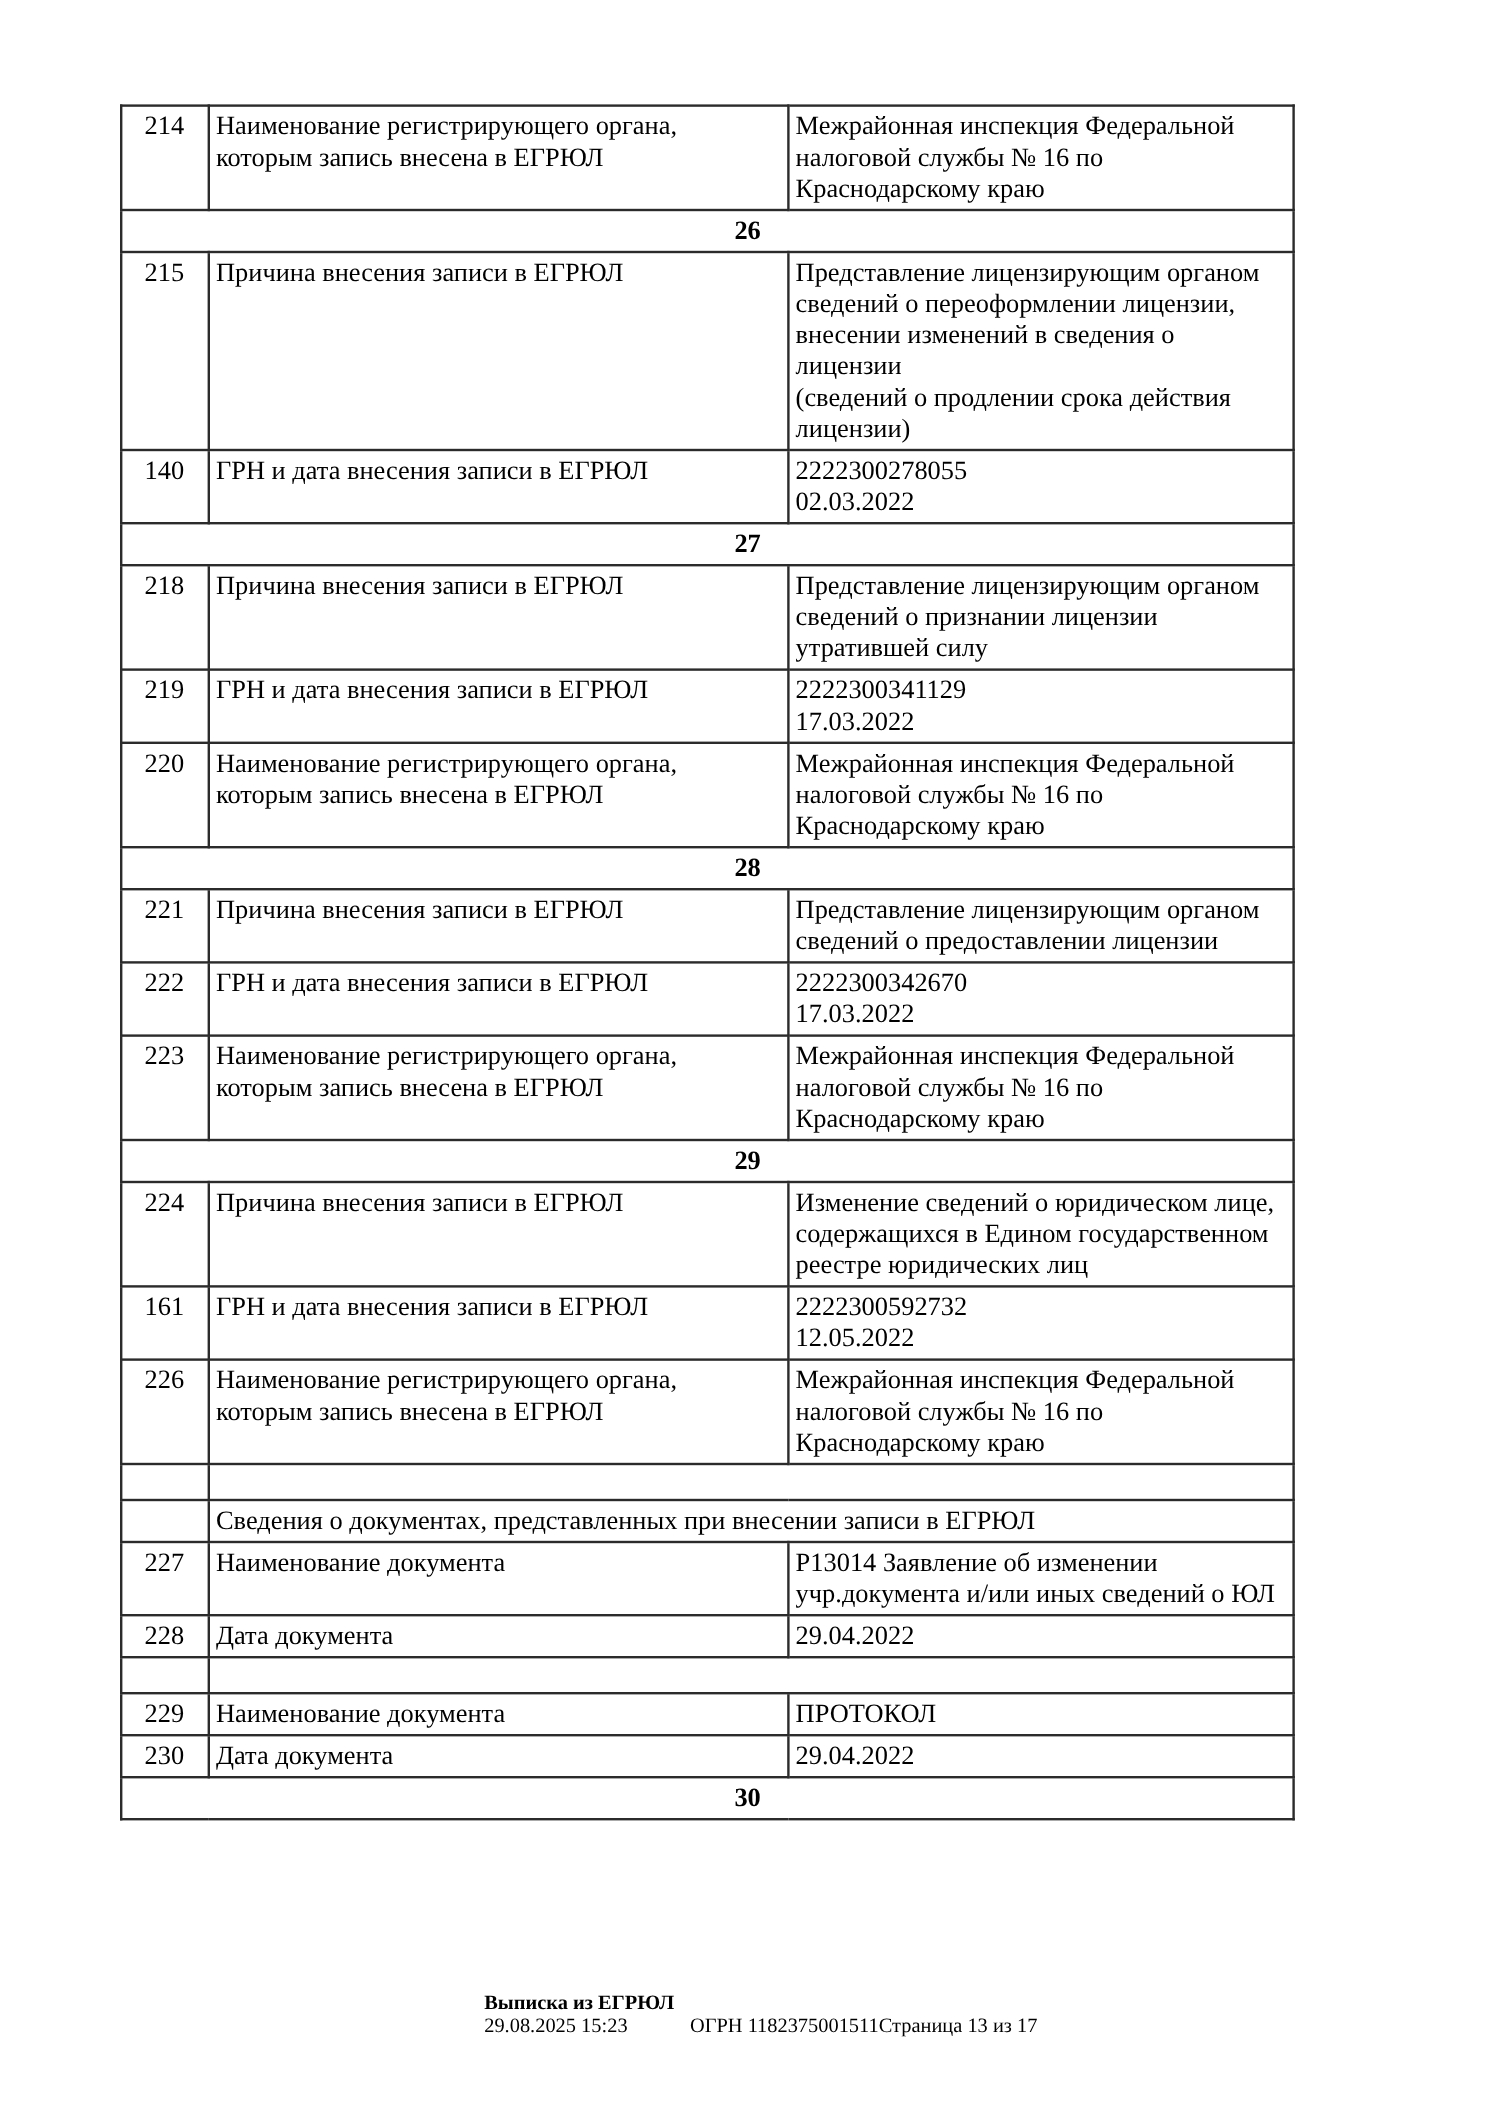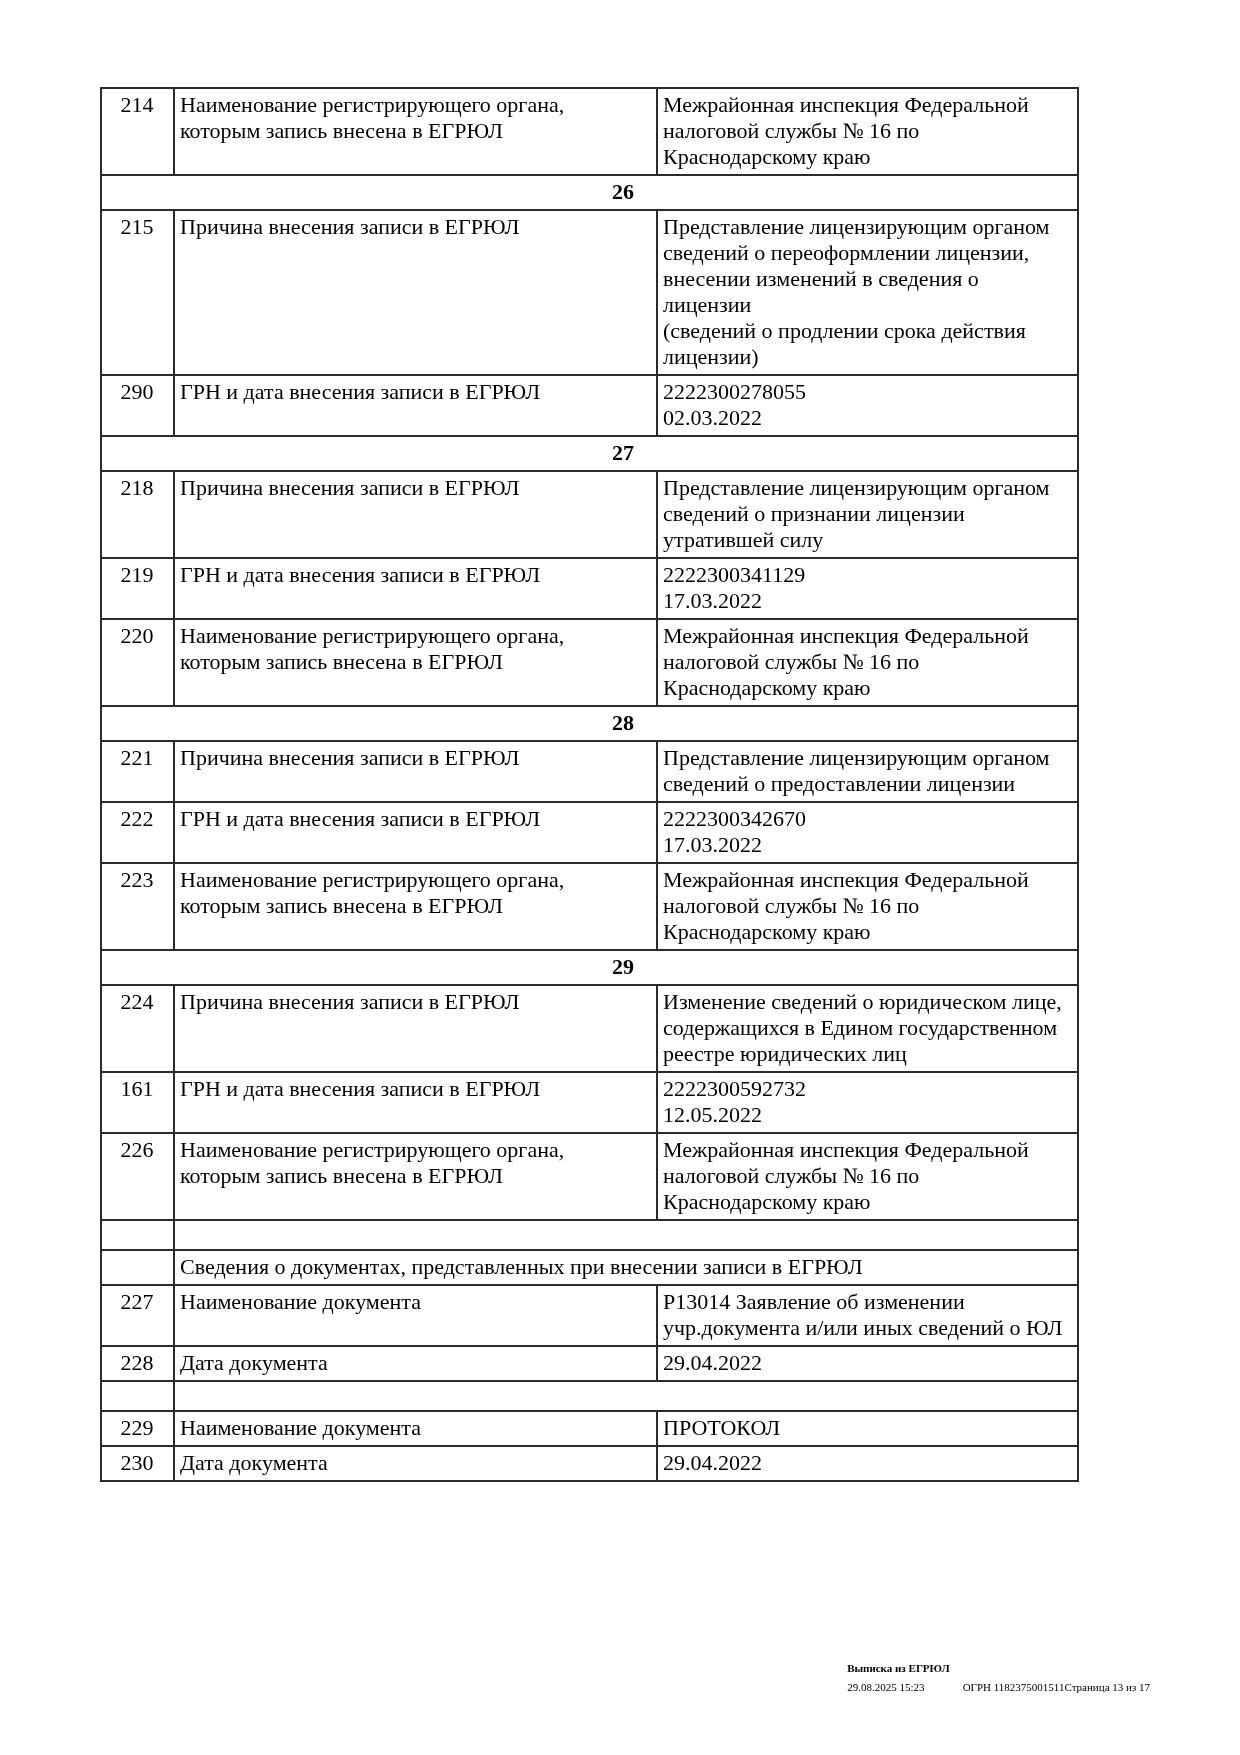--- a/index.html
+++ b/index.html
@@ -46,23 +46,23 @@
     padding-left: 73px; 
   }
   tr.row-blank td { height: 28px; padding: 0; }
   tr.row-subheader td.cell-num { }
   .footer {
     position: absolute;
     left: 118px;
     top: 1659px;
     width: 1032px;
     display: flex;
-    justify-content: flex-end;
+    justify-content: center;
     align-items: flex-end;
-    font-size: 11px;
+    font-size: 17px;
     line-height: 19px;
   }
   .footer .f-left { text-align: left; }
   .footer .f-title { font-weight: bold; }
   .footer .f-center { text-align: center; margin-left: 13px; }
   .footer .f-right { text-align: right; }
 </style>
 </head>
 <body>
 
@@ -90,21 +90,21 @@
           <tr class="row-data">
             <td class="cell-num">215</td>
             <td class="cell-label">Причина внесения записи в ЕГРЮЛ</td>
             <td class="cell-value">Представление лицензирующим органом
 сведений о переоформлении лицензии,
 внесении изменений в сведения о лицензии
 (сведений о продлении срока действия
 лицензии)</td>
           </tr>
           <tr class="row-data">
-            <td class="cell-num">290</td>
+            <td class="cell-num">140</td>
             <td class="cell-label">ГРН и дата внесения записи в ЕГРЮЛ</td>
             <td class="cell-value">2222300278055
 02.03.2022</td>
           </tr>
           <tr class="row-section">
             <td class="cell-section" colspan="3">27</td>
           </tr>
           <tr class="row-data">
             <td class="cell-num">218</td>
             <td class="cell-label">Причина внесения записи в ЕГРЮЛ</td>
@@ -198,20 +198,23 @@
           </tr>
           <tr class="row-data">
             <td class="cell-num">229</td>
             <td class="cell-label">Наименование документа</td>
             <td class="cell-value">ПРОТОКОЛ</td>
           </tr>
           <tr class="row-data">
             <td class="cell-num">230</td>
             <td class="cell-label">Дата документа</td>
             <td class="cell-value">29.04.2022</td>
+          </tr>
+          <tr class="row-section">
+            <td class="cell-section" colspan="3">30</td>
           </tr>
         </tbody>
     </table>
   </div>
 
   <div class="footer">
     <div class="f-left">
       <div class="f-title">Выписка из ЕГРЮЛ</div>
       <div>29.08.2025 15:23</div>
     </div>

